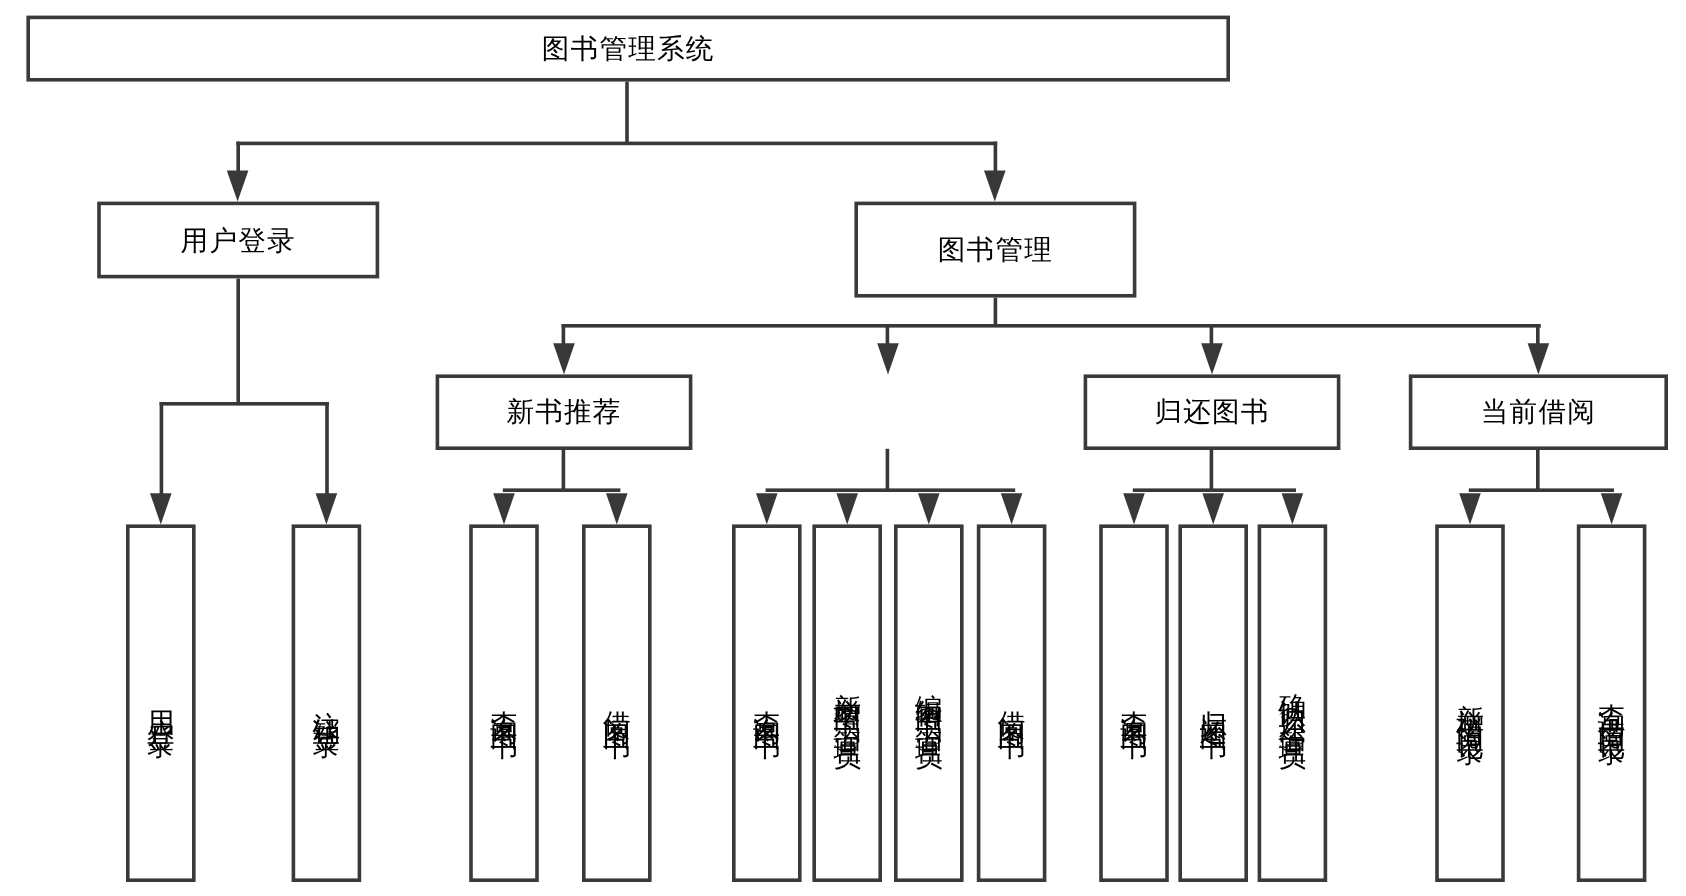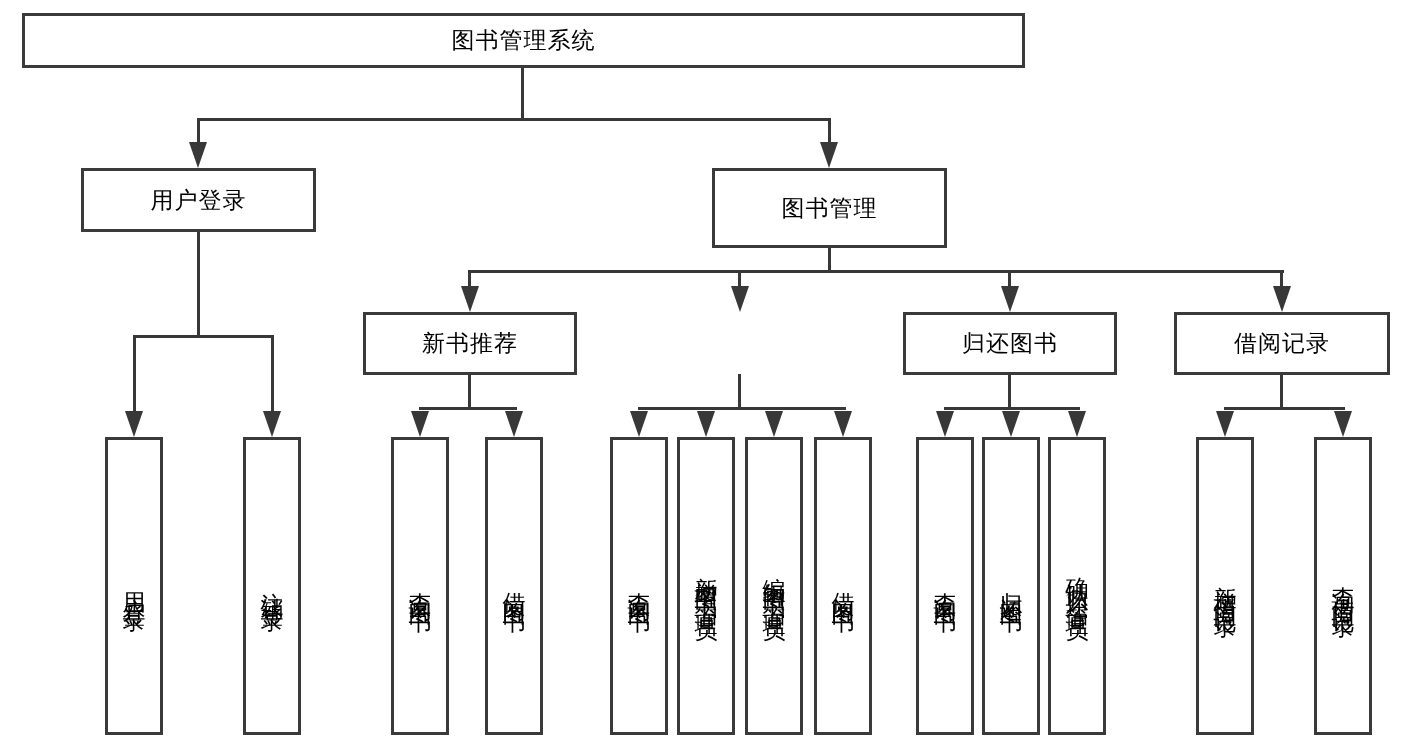--- a/index.html
+++ b/index.html
@@ -109,21 +109,21 @@
     <span>图书管理</span>
   </div>
 
   <div class="node" style="left:363px;top:312px;width:214px;height:63px">
     <span>新书推荐</span>
   </div>
   <div class="node" style="left:903px;top:312px;width:214px;height:63px">
     <span>归还图书</span>
   </div>
   <div class="node" style="left:1174px;top:312px;width:216px;height:63px">
-    <span>借阅记录</span>
+    <span>当前借阅</span>
   </div>
 
   <div class="node leaf" style="left:105px">
     <span class="vtext">用户登录</span>
   </div>
   <div class="node leaf" style="left:243px">
     <span class="vtext">注销登录</span>
   </div>
 
   <div class="node leaf" style="left:391px">

